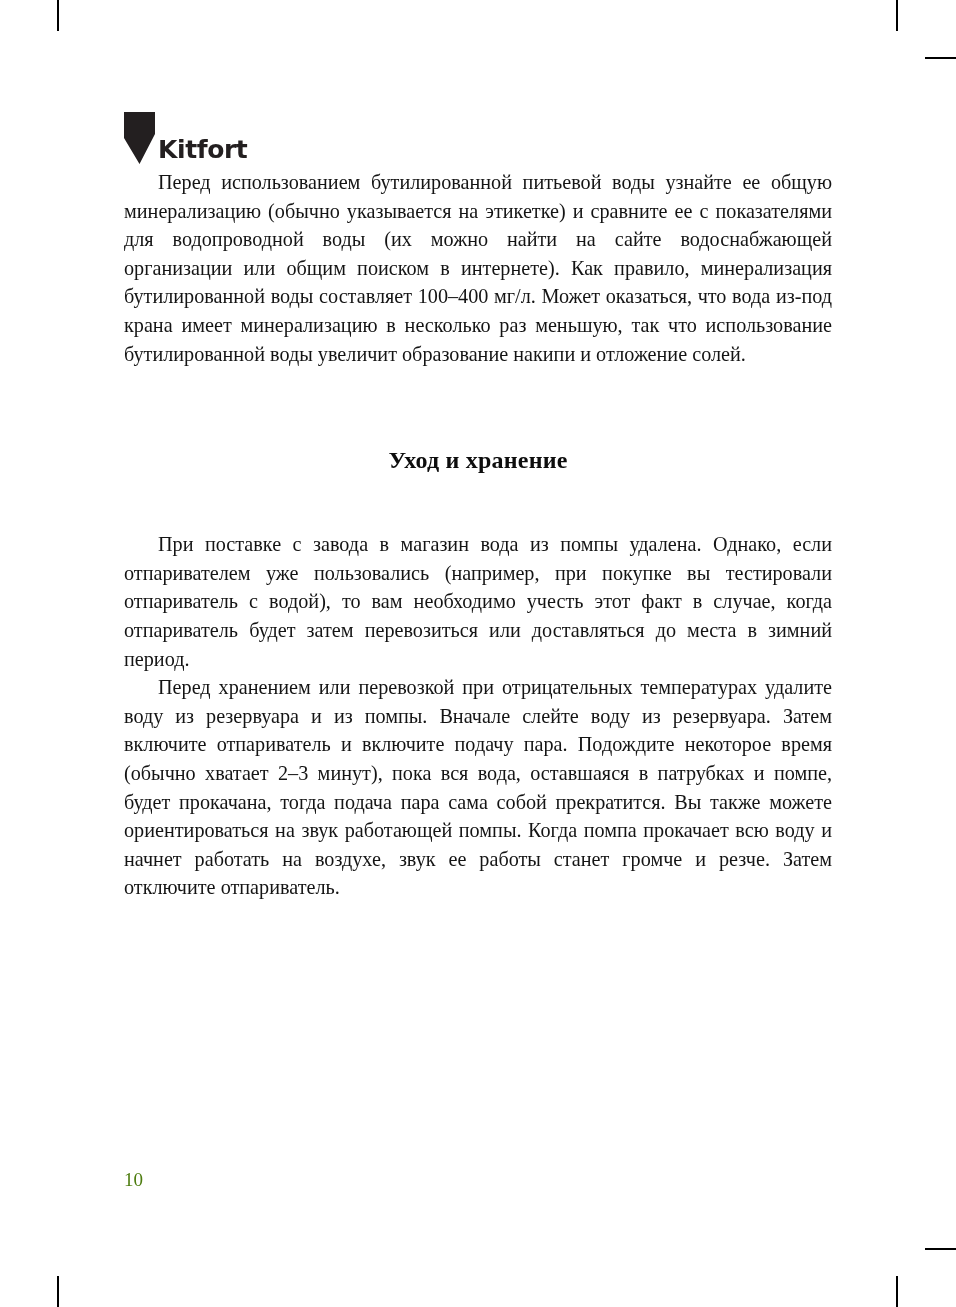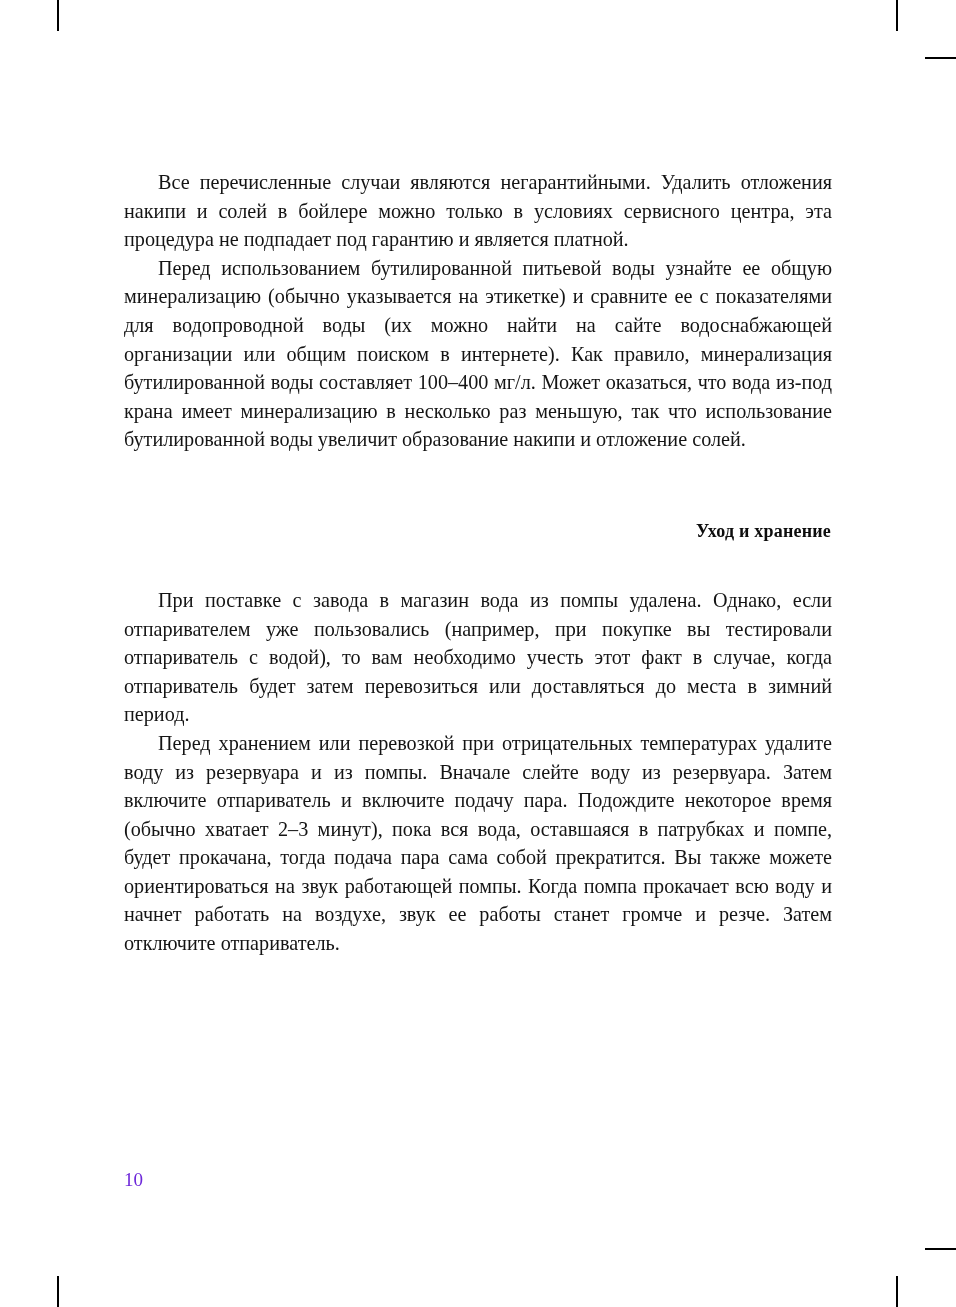--- a/index.html
+++ b/index.html
@@ -78,56 +78,61 @@
     margin: 0;
     text-align: justify;
     text-justify: inter-word;
     text-indent: 34px;
     font-size: 20.2px;
     line-height: 28.6px;
     color: #141414;
     hyphens: manual;
   }
   h2.section-heading {
-    margin: 1px;
-    text-align: right;
-    font-size: 18px;
+    margin: 16px;
+    text-align: center;
+    font-size: 24px;
     font-weight: bold;
     line-height: 28px;
     color: #0d0d0d;
     letter-spacing: 0.2px;
   }
   .gap-before-heading { height: 62px; }
   .gap-after-heading  { height: 40px; }
 
   
   .folio {
     position: absolute;
     left: 0px;
     top: 1170px;
     font-size: 19px;
-    color: #6d28d9;
+    color: #4d7c0f;
     line-height: 1;
   }
 </style>
 </head>
 <body>
 
 <div class="crop crop-v crop-tl-v"></div>
 <div class="crop crop-v crop-tr-v"></div>
 <div class="crop crop-h crop-tr-h"></div>
 <div class="crop crop-v crop-bl-v"></div>
 <div class="crop crop-v crop-br-v"></div>
 <div class="crop crop-h crop-br-h"></div>
 
 <div class="page">
 
+  <div class="logo-block">
+    <svg class="logo-mark" viewBox="0 0 31 52" aria-hidden="true">
+      <path d="M0 0 H31 V22 H13.5 L31 22 L15.5 52 L0 26 Z" fill="#231f20"></path>
+    </svg>
+    <div class="logo-word">Kitfort</div>
+  </div>
 
   <div class="body-copy">
-    <p class="para">Все перечисленные случаи являются негарантийными. Удалить отложения накипи и солей в бойлере можно только в условиях сервисного центра, эта процедура не подпадает под гарантию и является платной.</p>
     <p class="para">Перед использованием бутилированной питьевой воды узнайте ее общую минерализацию (обычно указывается на этикетке) и сравните ее с показателями для водопроводной воды (их можно найти на сайте водоснабжающей организации или общим поиском в интернете). Как правило, минерализация бутилированной воды составляет 100–400 мг/л. Может оказаться, что вода из-под крана имеет минерализацию в несколько раз меньшую, так что использование бутилированной воды увеличит образование накипи и отложение солей.</p>
 
     <div class="gap-before-heading"></div>
     <h2 class="section-heading">Уход и хранение</h2>
     <div class="gap-after-heading"></div>
 
     <p class="para">При поставке с завода в магазин вода из помпы удалена. Однако, если отпаривателем уже пользовались (например, при покупке вы тестировали отпариватель с водой), то вам необходимо учесть этот факт в случае, когда отпариватель будет затем перевозиться или доставляться до места в зимний период.</p>
     <p class="para">Перед хранением или перевозкой при отрицательных температурах удалите воду из резервуара и из помпы. Вначале слейте воду из резервуара. Затем включите отпариватель и включите подачу пара. Подождите некоторое время (обычно хватает 2–3 минут), пока вся вода, оставшаяся в патрубках и помпе, будет прокачана, тогда подача пара сама собой прекратится. Вы также можете ориентироваться на звук работающей помпы. Когда помпа прокачает всю воду и начнет работать на воздухе, звук ее работы станет громче и резче. Затем отключите отпариватель.</p>
   </div>
 

